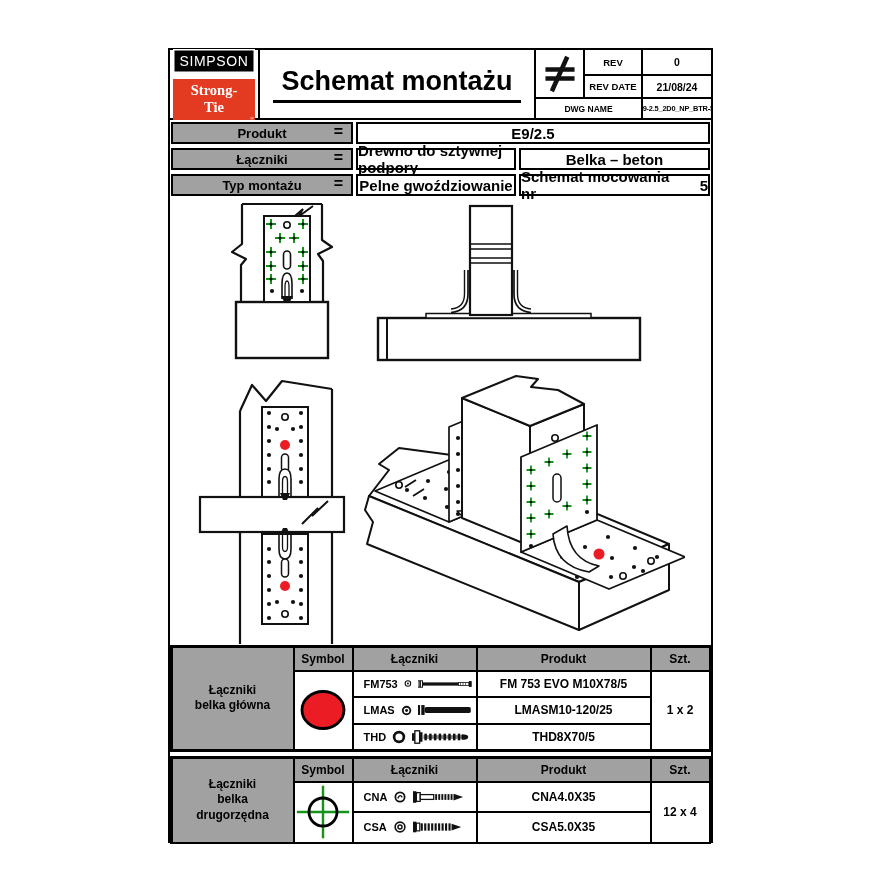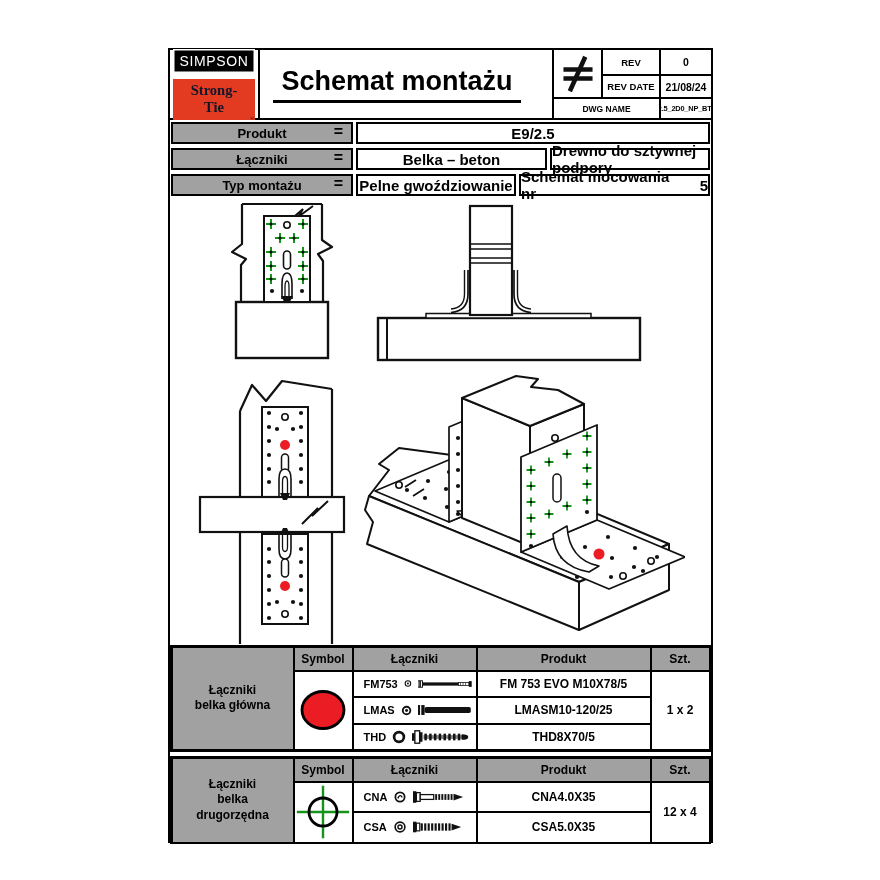--- a/index.html
+++ b/index.html
@@ -4,25 +4,25 @@
 <style>
   html,body{margin:0;padding:0;}
   body{width:880px;height:880px;background:#fff;font-family:"Liberation Sans",sans-serif;color:#000;position:relative;}
   .sheet{position:absolute;left:168px;top:48px;width:545px;height:795px;border:2.5px solid #000;box-sizing:border-box;background:#fff;}
 
   
   .hdr{position:absolute;left:0;top:0;width:100%;height:70px;border-bottom:2.5px solid #000;box-sizing:border-box;}
   .logo-cell{position:absolute;left:0;top:0;width:90px;height:100%;border-right:2px solid #000;box-sizing:border-box;display:flex;align-items:center;justify-content:center;}
   .logo{width:82px;}
   .logo-top{background:#000;color:#fff;font-weight:normal;font-size:14px;text-align:center;letter-spacing:.6px;padding:4px 0;box-shadow:inset 0 0 0 1.5px #fff;}
-  .logo-bot{background:#e23b22;color:#0f172a;font-family:"Liberation Serif",serif;font-weight:bold;font-size:14.5px;text-align:center;padding:3px 16px 4px;margin-top:6px;position:relative;}
+  .logo-bot{background:#e23b22;color:#ffffff;font-family:"Liberation Serif",serif;font-weight:bold;font-size:14.5px;text-align:center;padding:3px 16px 4px;margin-top:6px;position:relative;}
   .reg{position:absolute;right:1px;bottom:-1px;font-size:5px;}
   .title-cell{position:absolute;left:90px;right:177px;top:0;height:100%;display:flex;align-items:center;justify-content:center;}
   .title{font-size:27px;font-weight:bold;border-bottom:3px solid #000;padding:0 8px 3px;}
-  .hdr-right{position:absolute;right:0;top:0;width:159px;height:100%;display:grid;grid-template-columns:47px 56px 1fr;grid-template-rows:24px 21px 1fr;gap:2px;background:#000;border-left:2px solid #000;box-sizing:border-box;}
+  .hdr-right{position:absolute;right:0;top:0;width:177px;height:100%;display:grid;grid-template-columns:47px 56px 1fr;grid-template-rows:24px 21px 1fr;gap:2px;background:#000;border-left:2px solid #000;box-sizing:border-box;}
   .hc{background:#fff;display:flex;align-items:center;justify-content:center;font-weight:bold;overflow:hidden;}
   .sym-cell{grid-row:1/3;grid-column:1;}
   .rev-l{font-size:9.5px}.rev-v{font-size:10.5px}
   .dwg-l{grid-column:1/3;font-size:8.5px}
   .dwg-v{font-size:7.4px;letter-spacing:-.2px;white-space:nowrap;}
 
   
   .info{position:absolute;left:0;top:70px;width:100%;height:78px;}
   .irow{position:absolute;left:0;width:100%;height:26px;display:flex;gap:3px;box-sizing:border-box;padding:2px 1px;}
   .ilbl{width:182px;flex:none;background:#a1a1a1;border:2px solid #000;position:relative;display:flex;align-items:center;justify-content:center;font-weight:bold;font-size:13px;box-sizing:border-box;}
@@ -104,22 +104,22 @@
           <span>Produkt</span>
           <span class="ieq">=</span>
         </div>
       <div class="ival">E9/2.5</div>
     </div>
     <div class="irow" style="top:26px">
       <div class="ilbl">
           <span>Łączniki</span>
           <span class="ieq">=</span>
         </div>
+      <div class="ival ival-fixed">Drewno do sztywnej podpory</div>
       <div class="ival">Belka – beton</div>
-      <div class="ival ival-fixed">Drewno do sztywnej podpory</div>
     </div>
     <div class="irow" style="top:52px">
       <div class="ilbl">
           <span>Typ montażu</span>
           <span class="ieq">=</span>
         </div>
       <div class="ival ival-fixed">Pelne gwoździowanie</div>
       <div class="ival">
           <span>Schemat mocowania nr</span>
           <span class="numgap">5</span>

